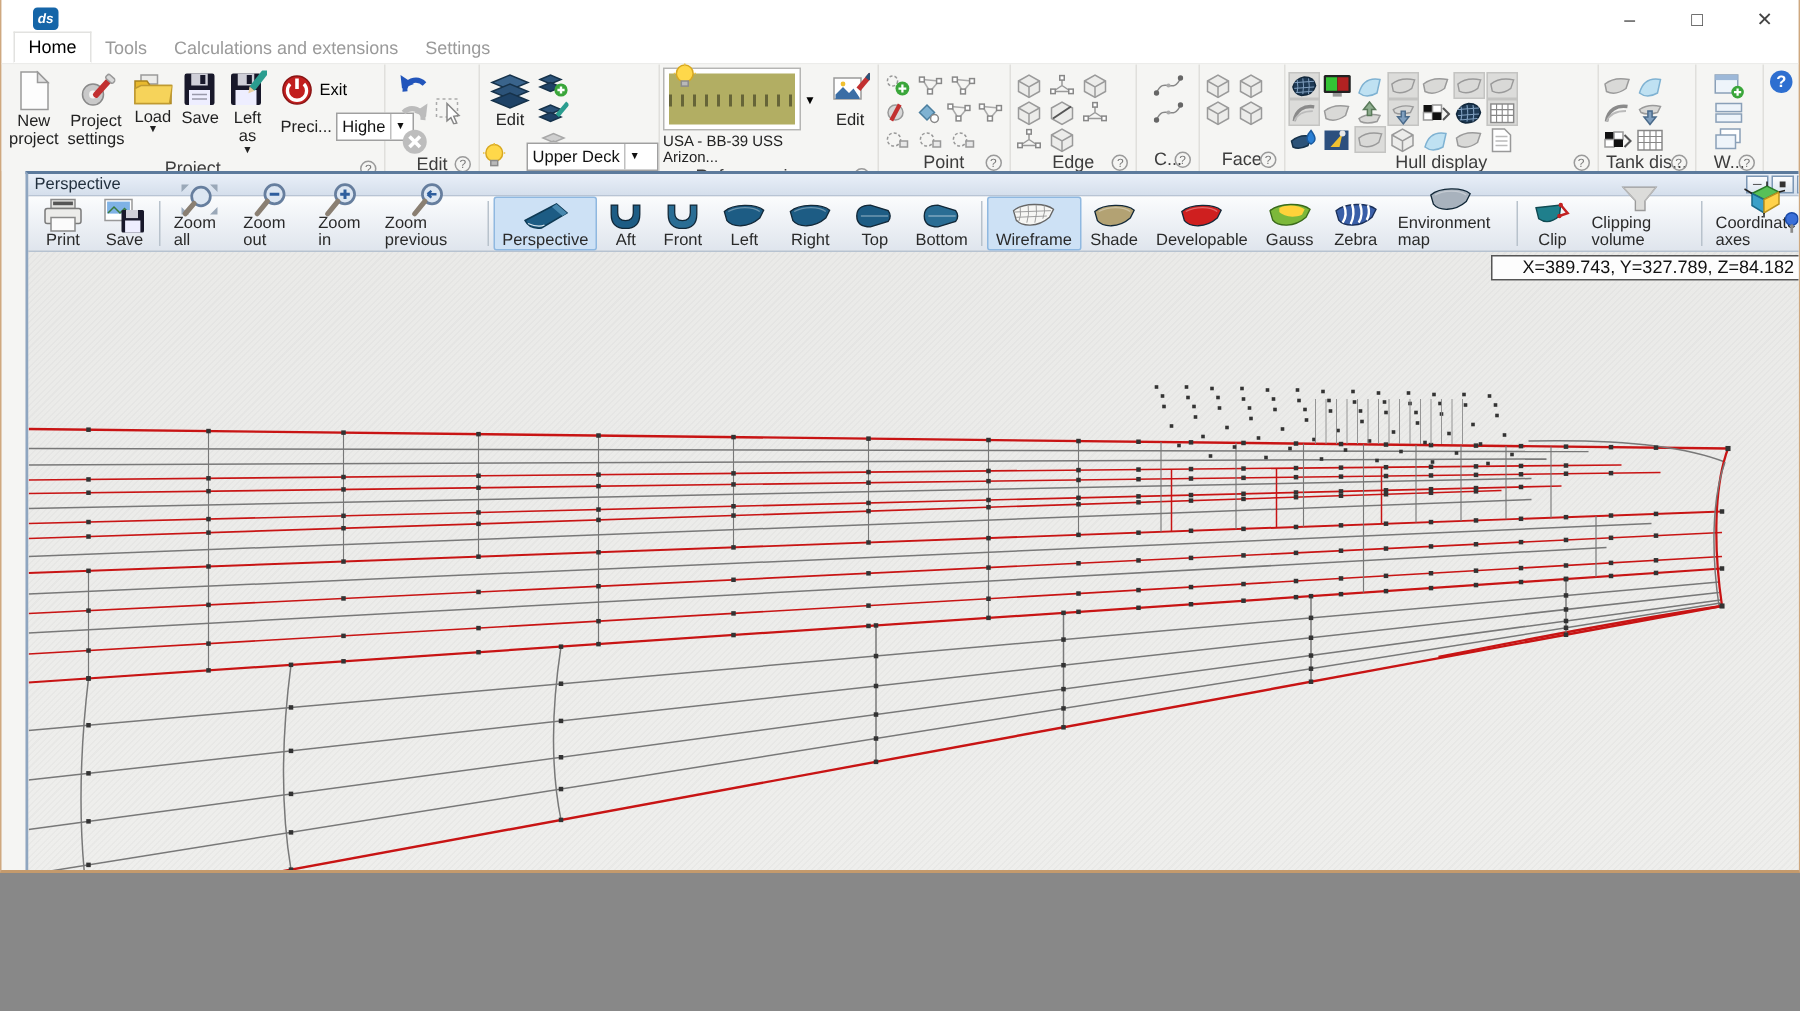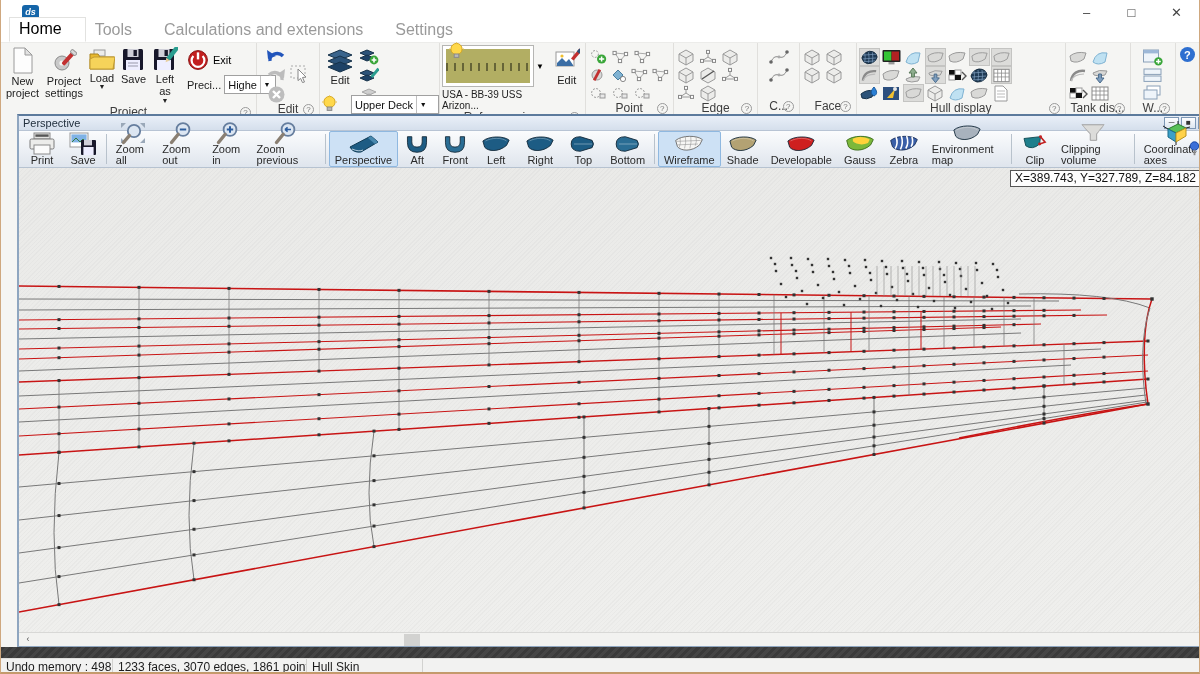--- a/index.html
+++ b/index.html
@@ -1,29 +1,29 @@
 <!DOCTYPE html>
 <html><head>
 <meta charset="utf-8">
 <style>
   html,body{margin:0;padding:0;background:#888;}
   *{box-sizing:border-box;font-family:"Liberation Sans",sans-serif;-webkit-user-select:none;}
-  .win{position:relative;width:1200px;height:674px;background:#f5f5f3;overflow:hidden;
+  .win{position:relative;width:1200px;height:582px;background:#f5f5f3;overflow:hidden;
        border-left:1px solid #cfa87f;border-right:1px solid #cfa87f;border-bottom:2px solid #c49a6c;}
   
   .titlebar{position:absolute;left:0;top:0;width:100%;height:24px;background:#fff;display:flex;align-items:center;}
   .tb-logo{width:17px;height:15px;margin-left:21px;border-radius:3px;background:#1565a8;color:#fff;
            font-size:9px;font-weight:bold;font-style:italic;display:flex;align-items:center;justify-content:center;}
   .tb-title{margin-left:14px;font-size:12px;color:#1a1a1a;}
   .tb-ctrls{margin-left:auto;display:flex;height:100%;}
   .tb-btn{width:45px;height:100%;display:flex;align-items:center;justify-content:center;font-size:13px;color:#444;}
   
   .menubar{position:absolute;left:0;top:24px;width:100%;height:19px;background:#fff;display:flex;align-items:flex-end;
            border-bottom:1px solid #ececea;}
-  .mtab{font-size:16px;color:#9a9a9a;padding:2px 23px 3px 9px;}
+  .mtab{font-size:12px;color:#9a9a9a;padding:2px 9px 3px 9px;}
   .mtab.active{color:#000;border:1px solid #e2e2e0;border-bottom:1px solid #fff;background:#fff;margin-left:8px;}
   
   .ribbon{position:absolute;left:0;top:43px;width:100%;height:71px;background:#f5f5f3;display:flex;}
   .rgroup{position:relative;display:flex;flex-direction:column;border-right:1px solid #e0dfdc;padding:2px 2px 0 2px;}
   .rg-body{flex:1;display:flex;align-items:flex-start;}
   .rg-label{height:14px;text-align:center;font-size:12px;color:#3d3d3d;position:relative;line-height:13px;}
   .qmark{position:absolute;right:3px;top:1px;width:11px;height:11px;border:1px solid #9a9a9a;border-radius:50%;
          font-size:8px;color:#777;line-height:9px;text-align:center;}
   .rbtn{display:flex;flex-direction:column;align-items:center;padding:2px 3px;color:#222;}
   .rbtn .rlbl{font-size:11px;line-height:1.12;text-align:center;margin-top:1px;white-space:pre-line;}
@@ -53,21 +53,21 @@
   .tbtn .tico{height:22px;display:flex;align-items:center;justify-content:center;}
   .tbtn .tlbl{font-size:11px;color:#2a2a2a;line-height:11px;}
   .tbtn.selected{background:#cde1f5;border:1px solid #8fb8e0;border-radius:2px;}
   .tsep{width:1px;background:#b8c2cc;margin:3px 3px;}
   .pin{position:absolute;right:14px;top:10px;}
   
   .canvas{position:relative;height:464px;background:
       repeating-linear-gradient(135deg, rgba(0,0,0,0.025) 0 1px, transparent 1px 3px),
       linear-gradient(#eaeae8,#efefed);overflow:hidden;}
   .coordbox{position:absolute;right:14px;top:2px;background:#fdfdfd;border:1px solid #555;font-size:12px;color:#111;
-            padding:0px 4px 1px 4px;margin-left:31px;}
+            padding:0px 4px 1px 20px;margin-left:31px;}
   .vscroll{position:absolute;right:0;top:0;width:13px;height:100%;background:#f0f0ee;border-left:1px solid #d8d8d6;}
   .vthumb{position:absolute;left:1px;top:300px;width:11px;height:46px;background:#d2d2d0;}
   .sarrow{position:absolute;width:13px;height:13px;font-size:8px;color:#666;text-align:center;line-height:13px;}
   .hscroll{height:14px;background:#f2f2f0;border-top:1px solid #d8d8d6;position:relative;}
   .hthumb{position:absolute;left:385px;top:1px;width:16px;height:12px;background:#d2d2d0;}
   .harrow{position:absolute;top:0;width:14px;height:14px;font-size:9px;color:#555;text-align:center;line-height:13px;}
   
   .stripe{position:absolute;left:0;top:647px;width:100%;height:11px;background:
       repeating-linear-gradient(135deg,#3a3a3a 0 3px,#454545 3px 6px);}
   .statusbar{position:absolute;left:0;top:658px;width:100%;height:16px;background:#f2f2f1;display:flex;font-size:12px;color:#1c1c1c;

